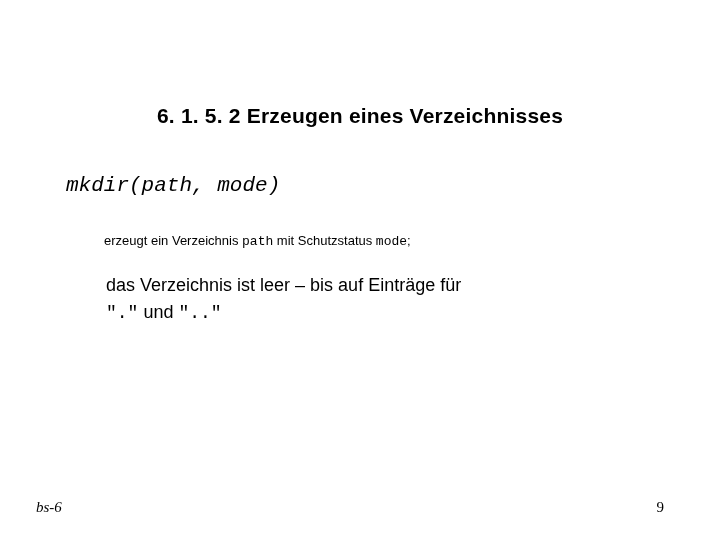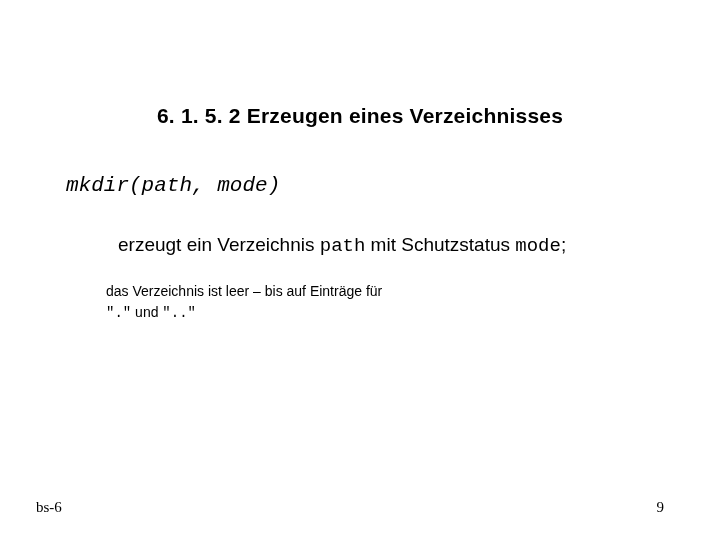--- a/index.html
+++ b/index.html
@@ -31,43 +31,43 @@
     position: absolute;
     top: 174px;
     left: 66px;
     font-family: "Courier New", Courier, monospace;
     font-size: 21px;
     font-style: italic;
   }
   .body1 {
     position: absolute;
     top: 232px;
-    left: 118px;
-    font-size: 19px;
+    left: 104px;
+    font-size: 13px;
     line-height: 1.35;
     white-space: nowrap;
   }
   .body2 {
     position: absolute;
     top: 272px;
     left: 106px;
-    font-size: 14px;
+    font-size: 18px;
     line-height: 1.5;
     width: 560px;
-    margin-top: 9px;
   }
   .mono {
     font-family: "Courier New", Courier, monospace;
   }
   .footer-left {
     position: absolute;
     bottom: 24px;
     left: 36px;
     font-family: "Times New Roman", Times, serif;
     font-size: 15px;
+    font-style: italic;
   }
   .footer-right {
     position: absolute;
     bottom: 24px;
     right: 56px;
     font-family: "Times New Roman", Times, serif;
     font-size: 15px;
   }
 </style>
 </head>

